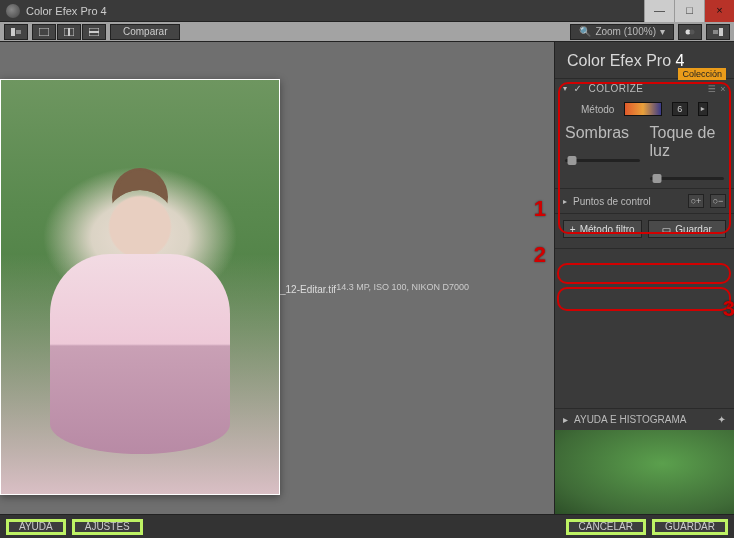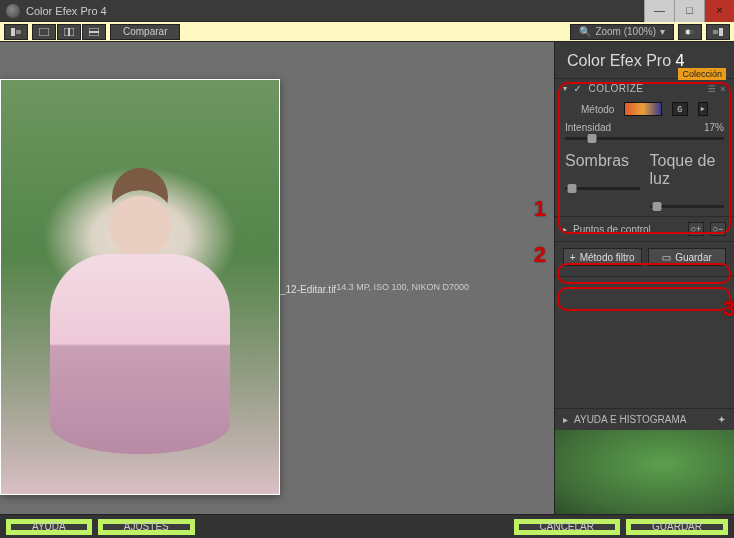--- a/index.html
+++ b/index.html
@@ -7,21 +7,21 @@
 .window { display: flex; flex-direction: column; height: 100%; }
 
 
 .titlebar { height: 22px; background: #3a3a3a; display: flex; align-items: center; border-bottom: 1px solid #222; }
 .title-icon { width: 14px; height: 14px; margin: 0 6px; background: radial-gradient(circle at 40% 40%, #888, #444); border-radius: 50%; }
 .title-text { flex: 1; color: #ccc; font-size: 11px; }
 .win-btn { width: 30px; height: 22px; text-align: center; line-height: 20px; font-size: 11px; color: #333; background: #ccc; border-left: 1px solid #999; cursor: pointer; }
 .win-btn.close { background: #b83228; color: #111; }
 
 
-.toolbar { height: 20px; background: #fef9c3; display: flex; align-items: center; padding: 0 4px; border-bottom: 1px solid #222; gap: 4px; justify-content: flex-end; }
+.toolbar { height: 20px; background: #a3a3a3; display: flex; align-items: center; padding: 0 4px; border-bottom: 1px solid #222; gap: 4px; justify-content: flex-end; }
 .tb-group { display: flex; gap: 1px; }
 .tb-btn { background: #444; border: 1px solid #222; color: #ccc; height: 16px; padding: 0 6px; font-size: 10px; display: flex; align-items: center; justify-content: center; cursor: pointer; }
 .tb-btn svg { display: block; }
 .tb-spacer { flex: 1; }
 .zoom-box { background: #3c3c3c; border: 1px solid #222; color: #bbb; height: 16px; padding: 0 8px; font-size: 10px; display: flex; align-items: center; gap: 4px; }
 .coll-badge { position: absolute; right: 8px; top: 26px; background: #ea9c1a; color: #222; font-size: 9px; padding: 1px 4px; }
 
 
 .main { flex: 1; display: flex; background: #6f6f6f; position: relative; }
 
@@ -79,21 +79,21 @@
 .lupa-header { margin-top: auto; border-top: 1px solid #2a2a2a; padding: 5px 8px; font-size: 10px; color: #bbb; display: flex; align-items: center; gap: 6px; cursor: pointer; }
 .lupa-header .name { flex: 1; }
 .lupa-preview { height: 84px; background: radial-gradient(ellipse at 60% 40%, #5ba04d 0%, #3f6b37 70%, #2d4f28 100%); margin: 0; }
 
 
 .annot { position: absolute; border: 2px solid #d20000; border-radius: 10px; pointer-events: none; }
 .annot-label { position: absolute; color: #d20000; font-weight: bold; font-size: 22px; pointer-events: none; text-shadow: 0 0 2px rgba(0,0,0,0.6); }
 
 
 .footer { height: 24px; background: #333; border-top: 1px solid #222; display: flex; align-items: center; padding: 0 6px; gap: 6px; }
-.f-btn { background: #3d3d3d; border: 5px solid #bef264; color: #ccc; font-size: 10px; height: 16px; padding: 0 21px; cursor: pointer; display: flex; align-items: center; }
+.f-btn { background: #3d3d3d; border: 3px solid #bef264; color: #ccc; font-size: 10px; height: 16px; padding: 0 10px; cursor: pointer; display: flex; align-items: center; }
 .f-spacer { flex: 1; }
 </style>
 </head>
 <body>
 
 <div class="window">
 
   <div class="titlebar">
     <div class="title-icon"></div>
     <div class="title-text">Color Efex Pro 4</div>
@@ -179,29 +179,20 @@
         </div>
 
         <div class="control-row">
           <span class="label">Método</span>
           <div class="swatch"></div>
           <div class="num-box">6</div>
           <div class="arrow-btn">▸</div>
         </div>
 
 
-        <div class="slider-row">
-          <div class="slider-labels">
-            <span>Intensidad</span>
-            <span>17%</span>
-          </div>
-          <div class="slider-track">
-            <div class="slider-thumb" style="left:17%"></div>
-          </div>
-        </div>
 
         <div class="split-sliders">
           <div class="mini">
             <div class="lbl">Sombras</div>
             <div class="slider-track">
               <div class="slider-thumb" style="left:10%"></div>
             </div>
           </div>
           <div class="mini">
             <div class="lbl">Toque de luz</div>

